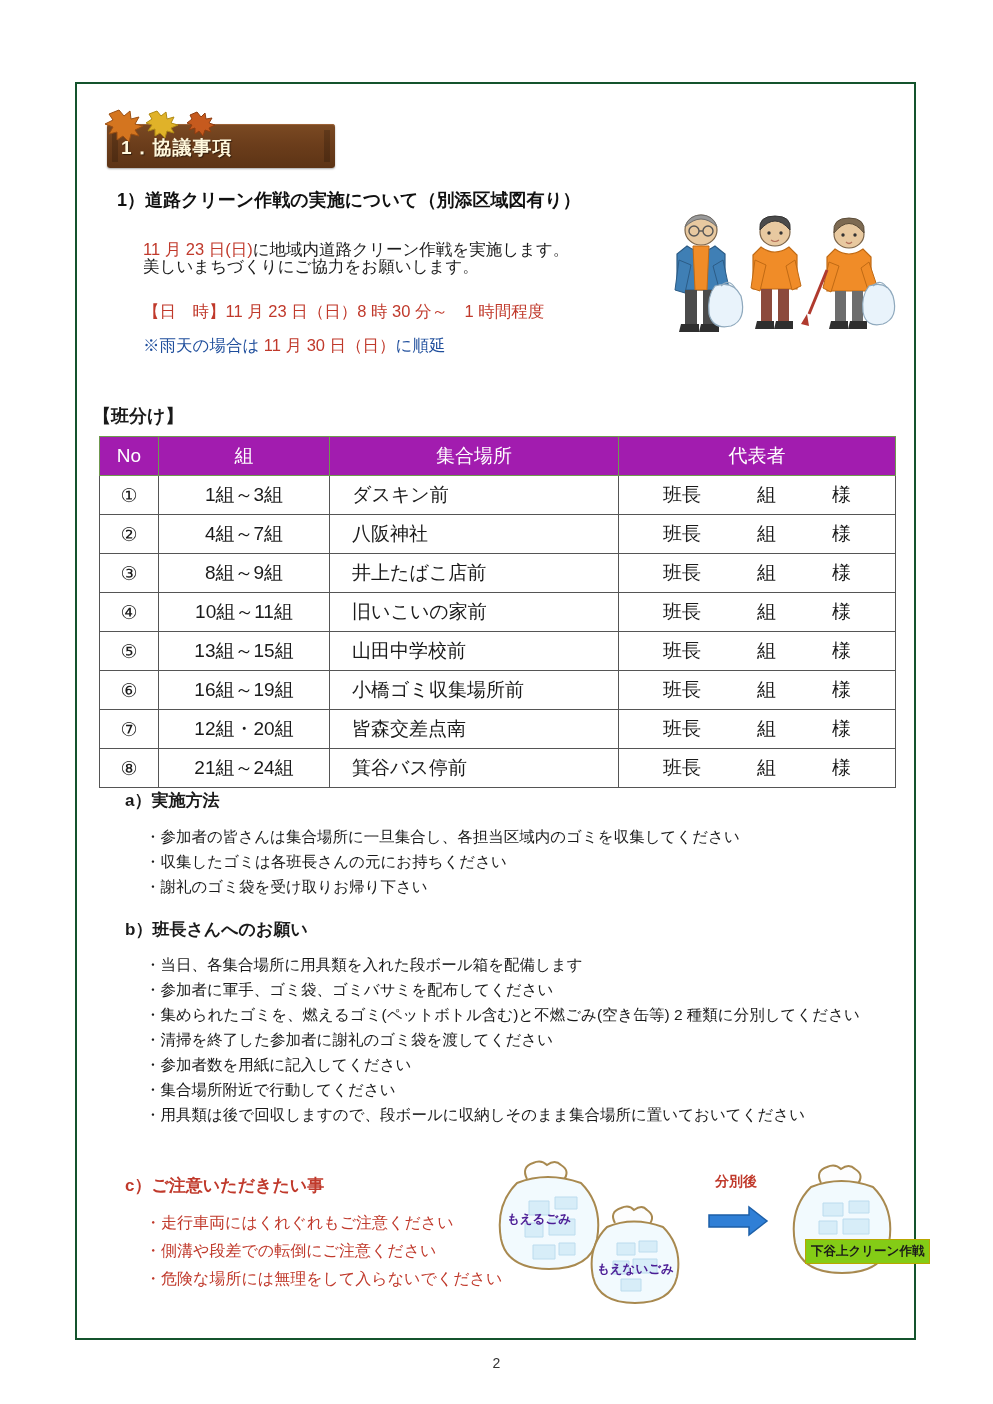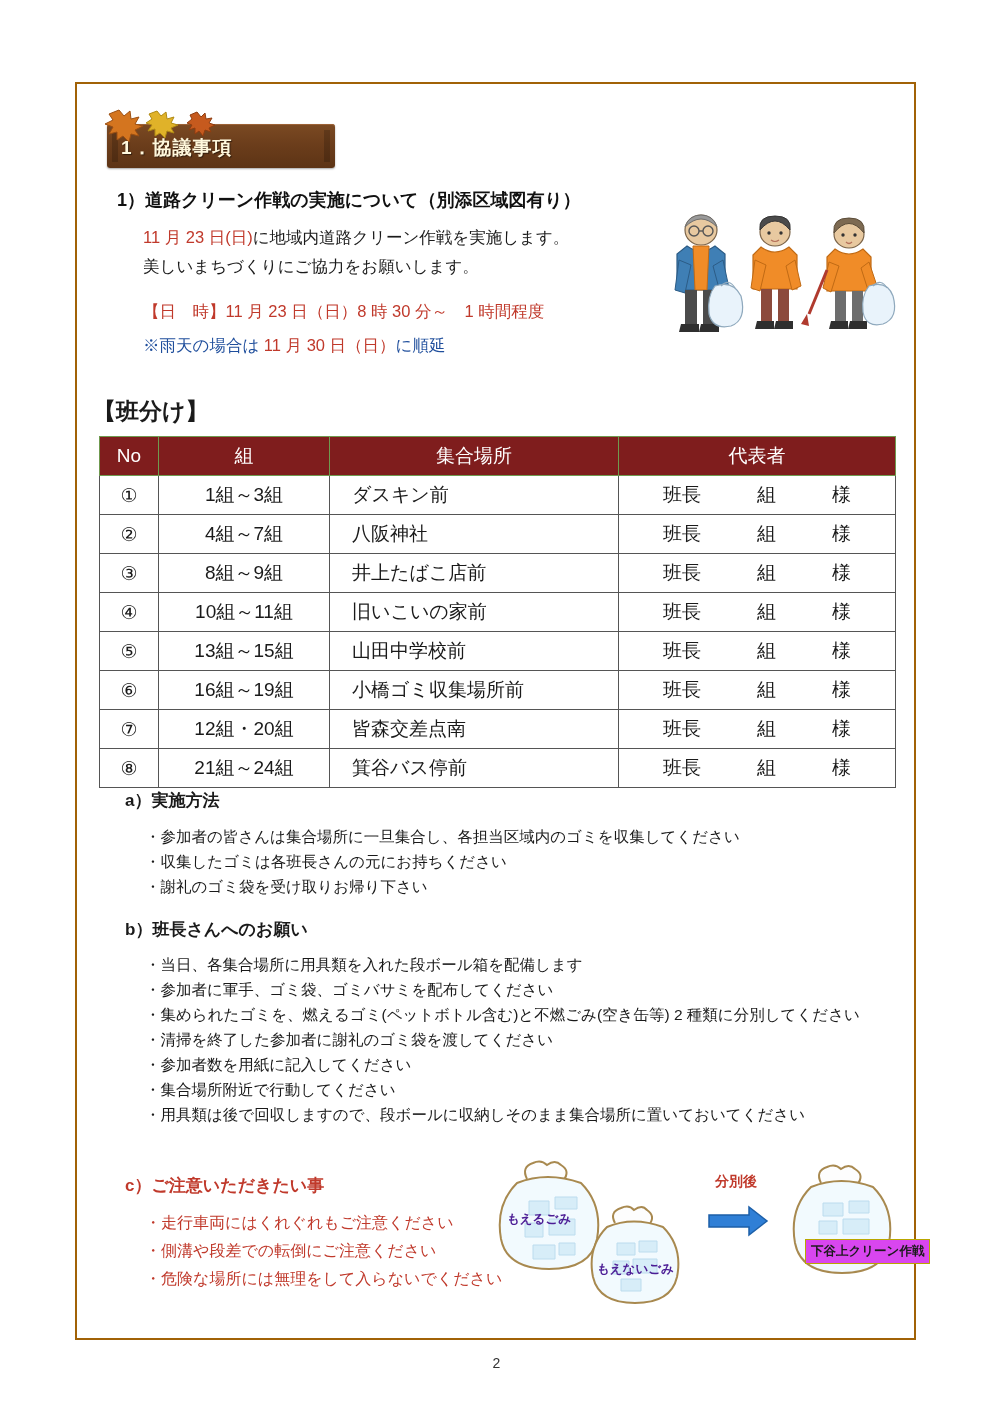--- a/index.html
+++ b/index.html
@@ -14,21 +14,21 @@
     color: #1a1a1a;
     position: relative;
     overflow: hidden;
   }
   .page {
     position: absolute;
     left: 75px;
     top: 82px;
     width: 841px;
     height: 1258px;
-    border: 2px solid #a16207;
+    border: 2px solid #14532d;
     box-sizing: border-box;
   }
   
   .banner-wrap {
     position: absolute;
     left: 22px;
     top: 22px;
     width: 240px;
     height: 62px;
   }
@@ -120,21 +120,21 @@
   
   .tbl {
     position: absolute;
     left: 22px;
     top: 352px;
     width: 797px;
     border-collapse: collapse;
     font-size: 19px;
   }
   .tbl th {
-    background: #7f1d1d;
+    background: #a21caf;
     color: #ffffff;
     font-weight: normal;
     font-size: 19px;
     height: 36px;
     border: 1px solid #6f9a4f;
     text-align: center;
   }
   .tbl td {
     height: 36px;
     border: 1px solid #555;
@@ -148,39 +148,39 @@
   .rep-inner {
     display: flex;
     justify-content: space-around;
     align-items: center;
     height: 100%;
     padding: 0 16px;
   }
   .tbl-title {
     position: absolute;
     left: 16px;
-    top: 312px;
-    font-size: 23px;
+    top: 320px;
+    font-size: 18px;
     font-weight: bold;
   }
   
   .illus-people { position: absolute; left: 586px; top: 128px; }
   .illus-bags { position: absolute; left: 410px; top: 1065px; }
   .page-num {
     position: absolute;
     left: 0;
     top: 1355px;
     width: 993px;
     text-align: center;
     font-size: 14px;
     color: #333;
   }
   .label-box {
     position: absolute;
-    background: #d946ef;
+    background: #84cc16;
     border: 1px solid #b9a600;
     font-size: 12.5px;
     font-weight: bold;
     color: #1a1a1a;
     padding: 3px 5px;
     white-space: nowrap;
   }
   .arrow-label {
     position: absolute;
     font-size: 14px;
@@ -212,21 +212,21 @@
       </svg>
       <svg width="40" height="28" viewBox="0 0 40 28" style="left:86px;top:4px;">
         <path d="M12 2 L16 7 L20 3 L21 9 L27 8 L24 13 L30 15 L24 18 L26 22 L20 20 L18 26 L14 21 L10 24 L10 18 L4 20 L7 15 L2 13 L7 9 L5 5 Z" fill="#c65a1e" stroke="#8f3d10" stroke-width="1"></path>
       </svg>
     </div>
     <div class="banner-text">1．協議事項</div>
   </div>
 
   <div class="h-item" style="left:40px; top:104px;">1）道路クリーン作戦の実施について（別添区域図有り）</div>
 
-  <div class="p-black mix" style="left:66px; top:143px;">
+  <div class="p-black mix" style="left:66px; top:155px;">
     <span class="r">11 月 23 日(日)</span><span class="k">に地域内道路クリーン作戦を実施します。</span>
   </div>
   <div class="p-black" style="left:66px; top:172px;">美しいまちづくりにご協力をお願いします。</div>
 
   <div class="p-red" style="left:66px; top:217px;text-align:center;">【日　時】11 月 23 日（日）8 時 30 分～　1 時間程度</div>
 
   <div class="p-blue mix" style="left:66px; top:251px;">
     <span class="b">※雨天の場合は </span><span class="r">11 月 30 日（日）</span><span class="b">に順延</span>
   </div>
 

